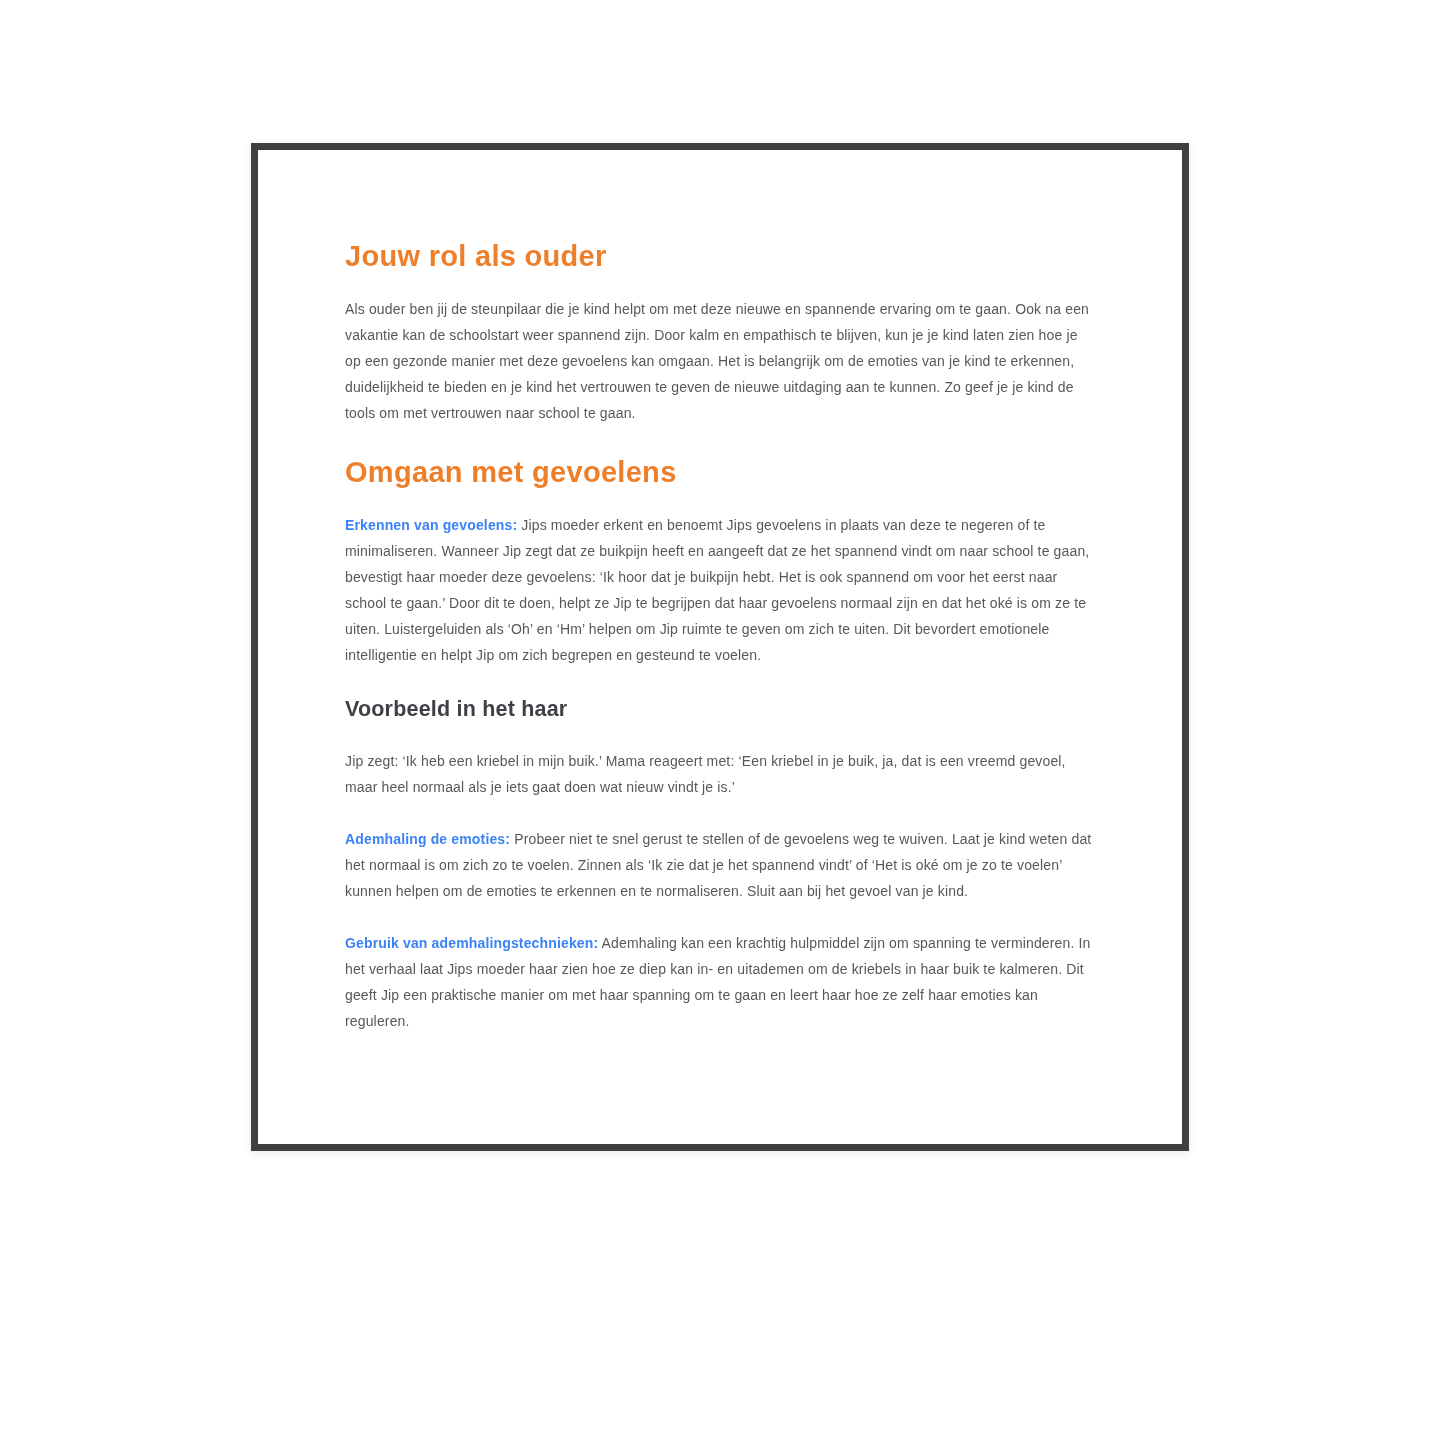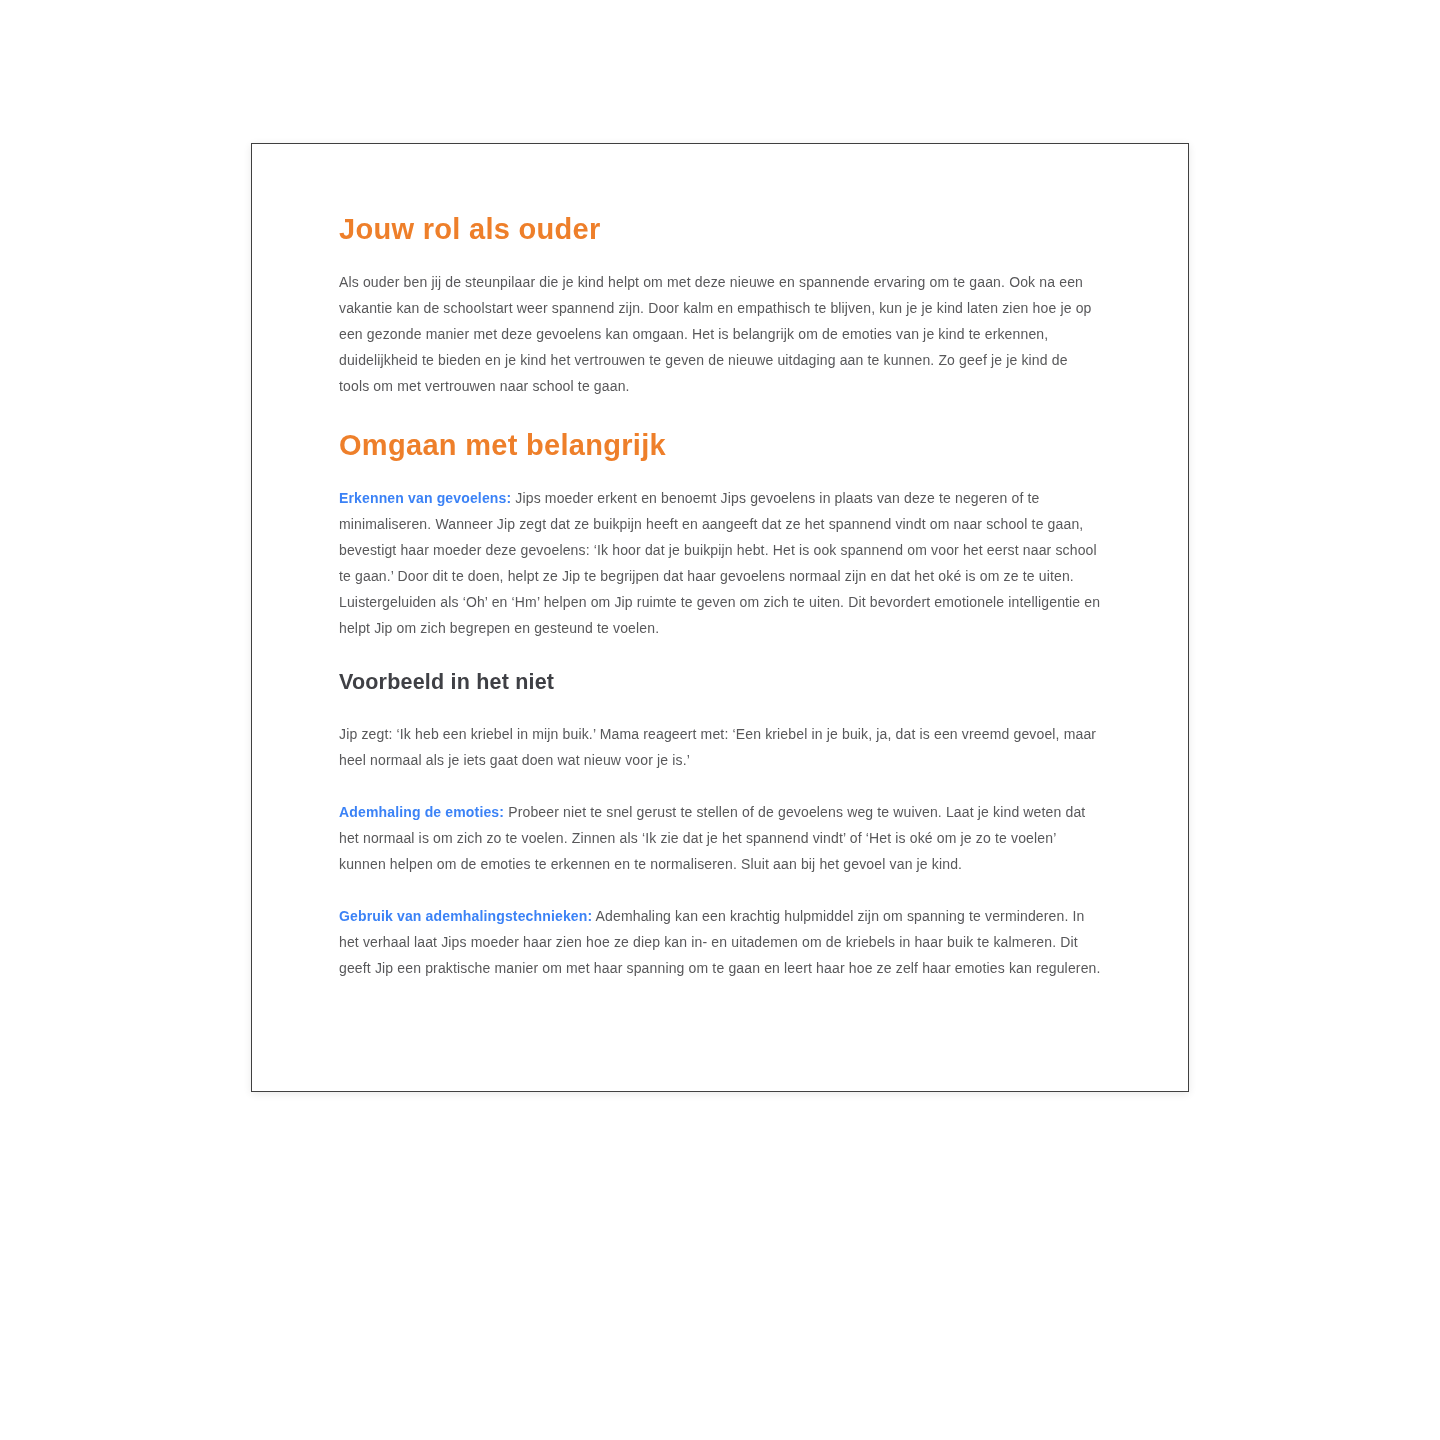--- a/index.html
+++ b/index.html
@@ -12,23 +12,23 @@
   body {
     width: 1440px;
     min-height: 1440px;
     padding-top: 143px;
   }
 
   .page {
     width: 938px;
     margin: 0 auto;
     background: #ffffff;
-    border: 1px solid #404040;
+    border: 7px solid #404040;
     box-shadow: 0 2px 8px rgba(0,0,0,0.09);
-    padding: 67px 87px 94px 87px;
+    padding: 88px 87px 94px 87px;
   }
 
   h2.section-heading {
     font-size: 29px;
     font-weight: 700;
     line-height: 36px;
     letter-spacing: 0.3px;
     color: #ee7f2a;
     margin: 28px 0 22px 0;
   }
@@ -59,25 +59,25 @@
 </style>
 </head>
 <body>
 
 <div class="page">
 
   <h2 class="section-heading first">Jouw rol als ouder</h2>
 
   <p class="body-para"><span>Als ouder ben jij de steunpilaar die je kind helpt om met deze nieuwe en spannende ervaring om te gaan. Ook na een vakantie kan de schoolstart weer spannend zijn. Door kalm en empathisch te blijven, kun je je kind laten zien hoe je op een gezonde manier met deze gevoelens kan omgaan. Het is belangrijk om de emoties van je kind te erkennen, duidelijkheid te bieden en je kind het vertrouwen te geven de nieuwe uitdaging aan te kunnen. Zo geef je je kind de tools om met vertrouwen naar school te gaan.</span></p>
 
-  <h2 class="section-heading">Omgaan met belangrijk</h2>
+  <h2 class="section-heading">Omgaan met gevoelens</h2>
 
   <p class="body-para"><span class="lead">Erkennen van gevoelens:</span><span> Jips moeder erkent en benoemt Jips gevoelens in plaats van deze te negeren of te minimaliseren. Wanneer Jip zegt dat ze buikpijn heeft en aangeeft dat ze het spannend vindt om naar school te gaan, bevestigt haar moeder deze gevoelens: ‘Ik hoor dat je buikpijn hebt. Het is ook spannend om voor het eerst naar school te gaan.’ Door dit te doen, helpt ze Jip te begrijpen dat haar gevoelens normaal zijn en dat het oké is om ze te uiten. Luistergeluiden als ‘Oh’ en ‘Hm’ helpen om Jip ruimte te geven om zich te uiten. Dit bevordert emotionele intelligentie en helpt Jip om zich begrepen en gesteund te voelen.</span></p>
 
-  <h3 class="sub-heading">Voorbeeld in het niet</h3>
+  <h3 class="sub-heading">Voorbeeld in het haar</h3>
 
-  <p class="body-para"><span>Jip zegt: ‘Ik heb een kriebel in mijn buik.’ Mama reageert met: ‘Een kriebel in je buik, ja, dat is een vreemd gevoel, maar heel normaal als je iets gaat doen wat nieuw voor je is.’</span></p>
+  <p class="body-para"><span>Jip zegt: ‘Ik heb een kriebel in mijn buik.’ Mama reageert met: ‘Een kriebel in je buik, ja, dat is een vreemd gevoel, maar heel normaal als je iets gaat doen wat nieuw vindt je is.’</span></p>
 
   <p class="body-para"><span class="lead">Ademhaling de emoties:</span><span> Probeer niet te snel gerust te stellen of de gevoelens weg te wuiven. Laat je kind weten dat het normaal is om zich zo te voelen. Zinnen als ‘Ik zie dat je het spannend vindt’ of ‘Het is oké om je zo te voelen’ kunnen helpen om de emoties te erkennen en te normaliseren. Sluit aan bij het gevoel van je kind.</span></p>
 
   <p class="body-para last"><span class="lead">Gebruik van ademhalingstechnieken:</span><span> Ademhaling kan een krachtig hulpmiddel zijn om spanning te verminderen. In het verhaal laat Jips moeder haar zien hoe ze diep kan in- en uitademen om de kriebels in haar buik te kalmeren. Dit geeft Jip een praktische manier om met haar spanning om te gaan en leert haar hoe ze zelf haar emoties kan reguleren.</span></p>
 
 </div>
 
 </body></html>

